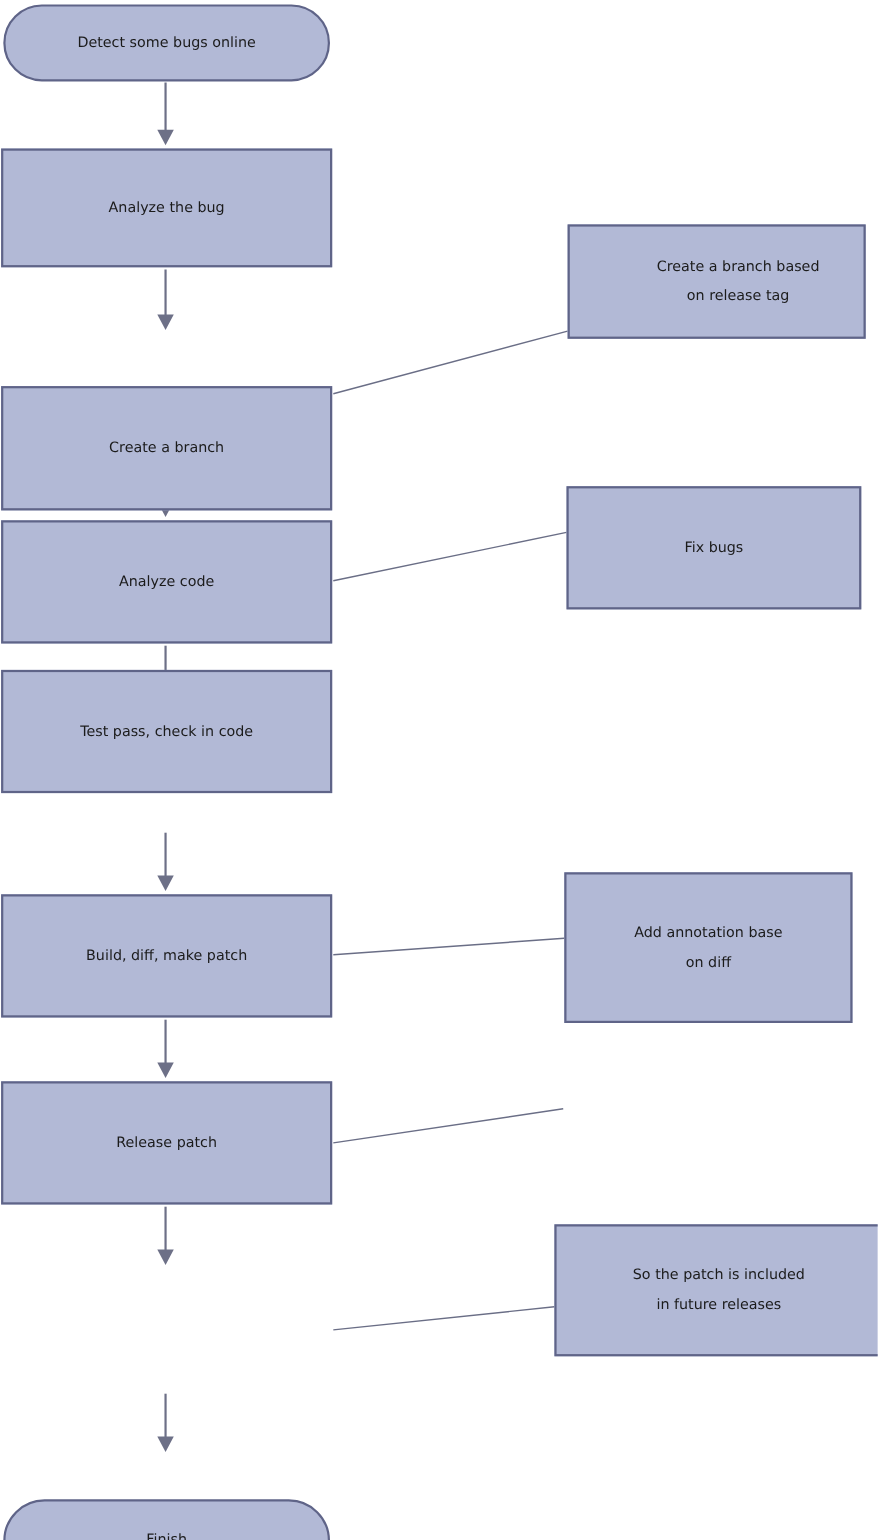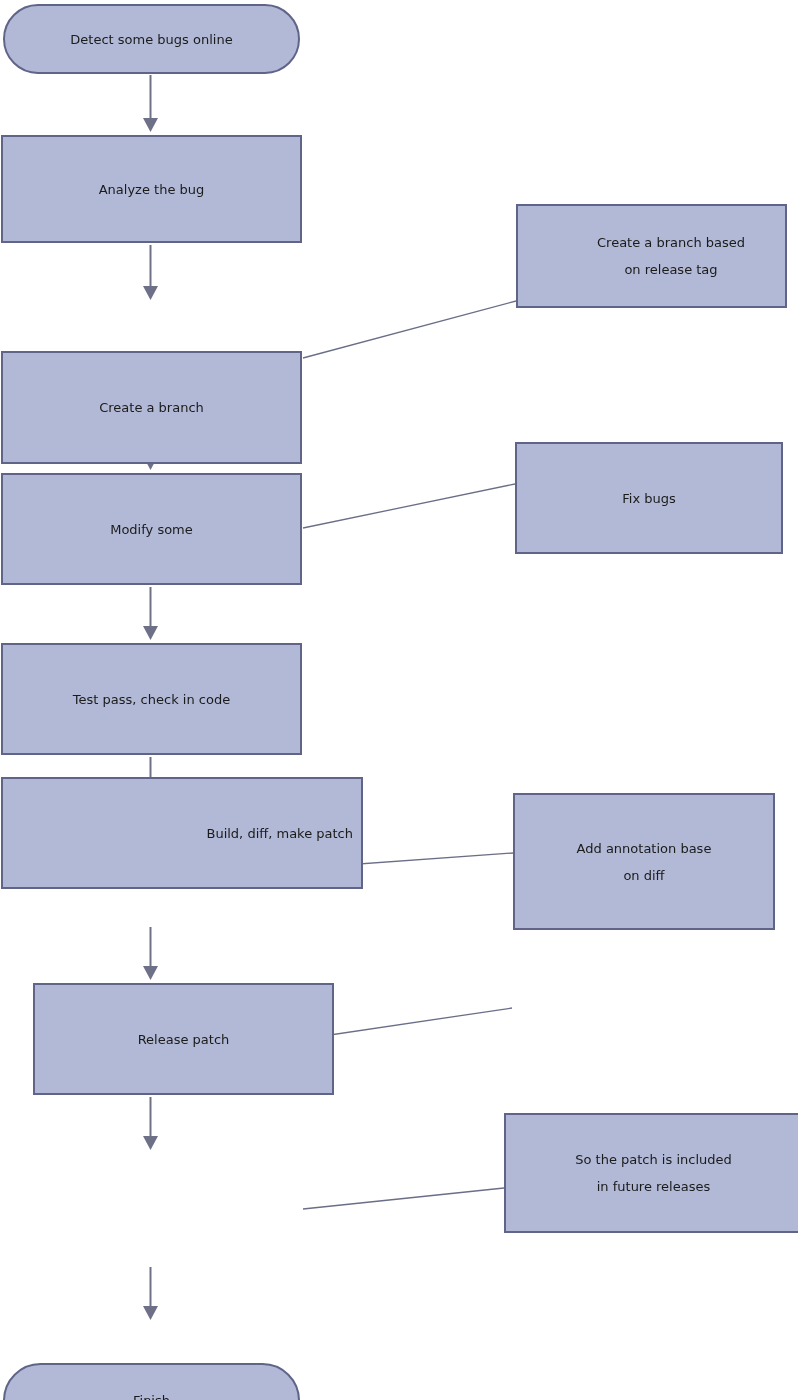--- a/index.html
+++ b/index.html
@@ -93,32 +93,32 @@
 
   <div class="node process" style="left:1px; top:135px; width:301px; height:108px;">
     <span class="label">Analyze the bug</span>
   </div>
 
   <div class="node process" style="left:1px; top:303px; width:301px; height:113px;margin-top:48px;">
     <span class="label">Create a branch</span>
   </div>
 
   <div class="node process" style="left:1px; top:473px; width:301px; height:112px;">
-    <span class="label">Modify some</span>
+    <span class="label">Analyze code</span>
   </div>
 
-  <div class="node process" style="left:1px; top:643px; width:301px; height:112px;">
+  <div class="node process" style="left:1px; top:609px; width:301px; height:112px;">
     <span class="label">Test pass, check in code</span>
   </div>
 
-  <div class="node process" style="left:1px; top:777px; width:362px; height:112px;justify-content:flex-end;">
+  <div class="node process" style="left:1px; top:813px; width:301px; height:112px;">
     <span class="label">Build, diff, make patch</span>
   </div>
 
-  <div class="node process" style="left:1px; top:983px; width:301px; height:112px;margin-left:32px;">
+  <div class="node process" style="left:1px; top:983px; width:301px; height:112px;">
     <span class="label">Release patch</span>
   </div>
 
 
   <div class="node terminator" style="left:3px; top:1323px; width:297px; height:75px; border-radius:38px;margin-top:40px;">
     <span class="label">Finish</span>
   </div>
 
   <div class="node process" style="left:516px; top:204px; width:271px; height:104px;padding-left:39px;">
     <span class="label">Create a branch based

